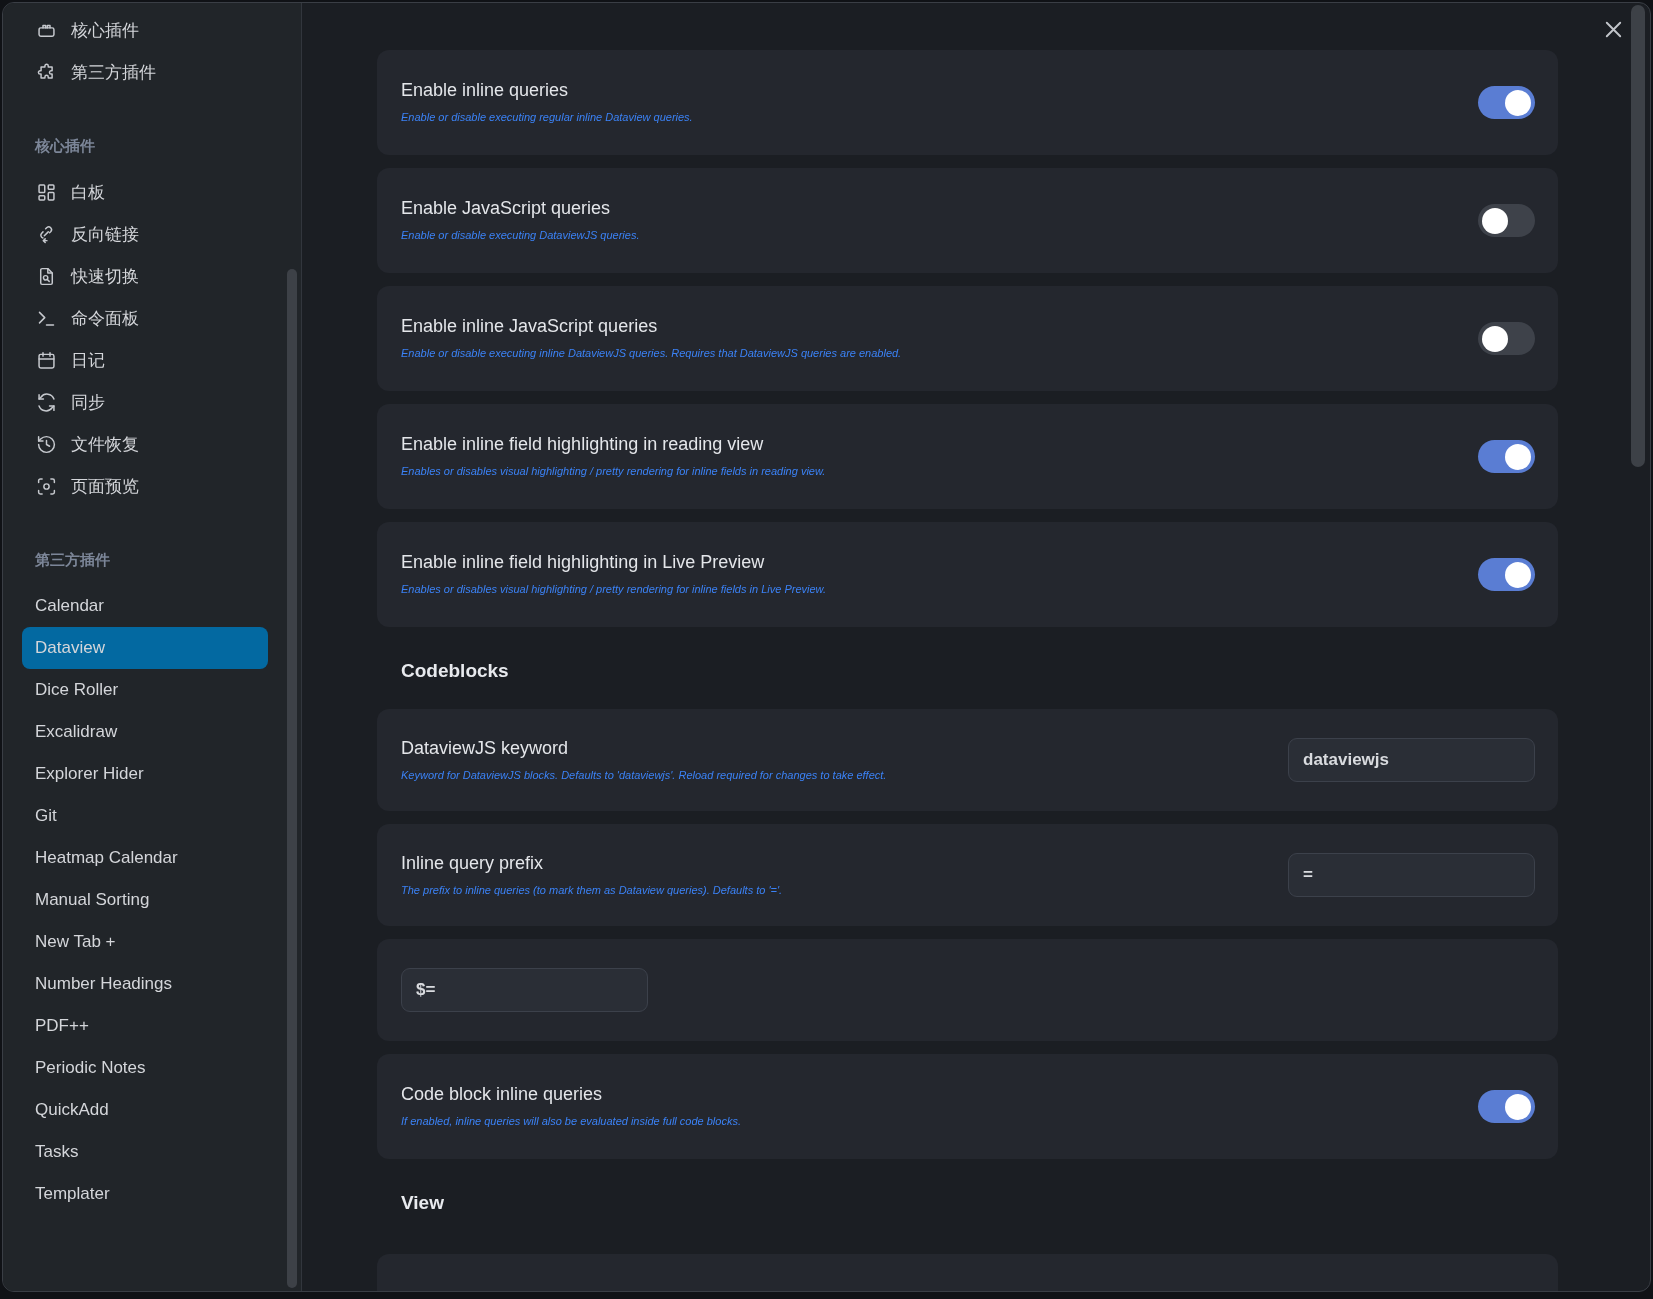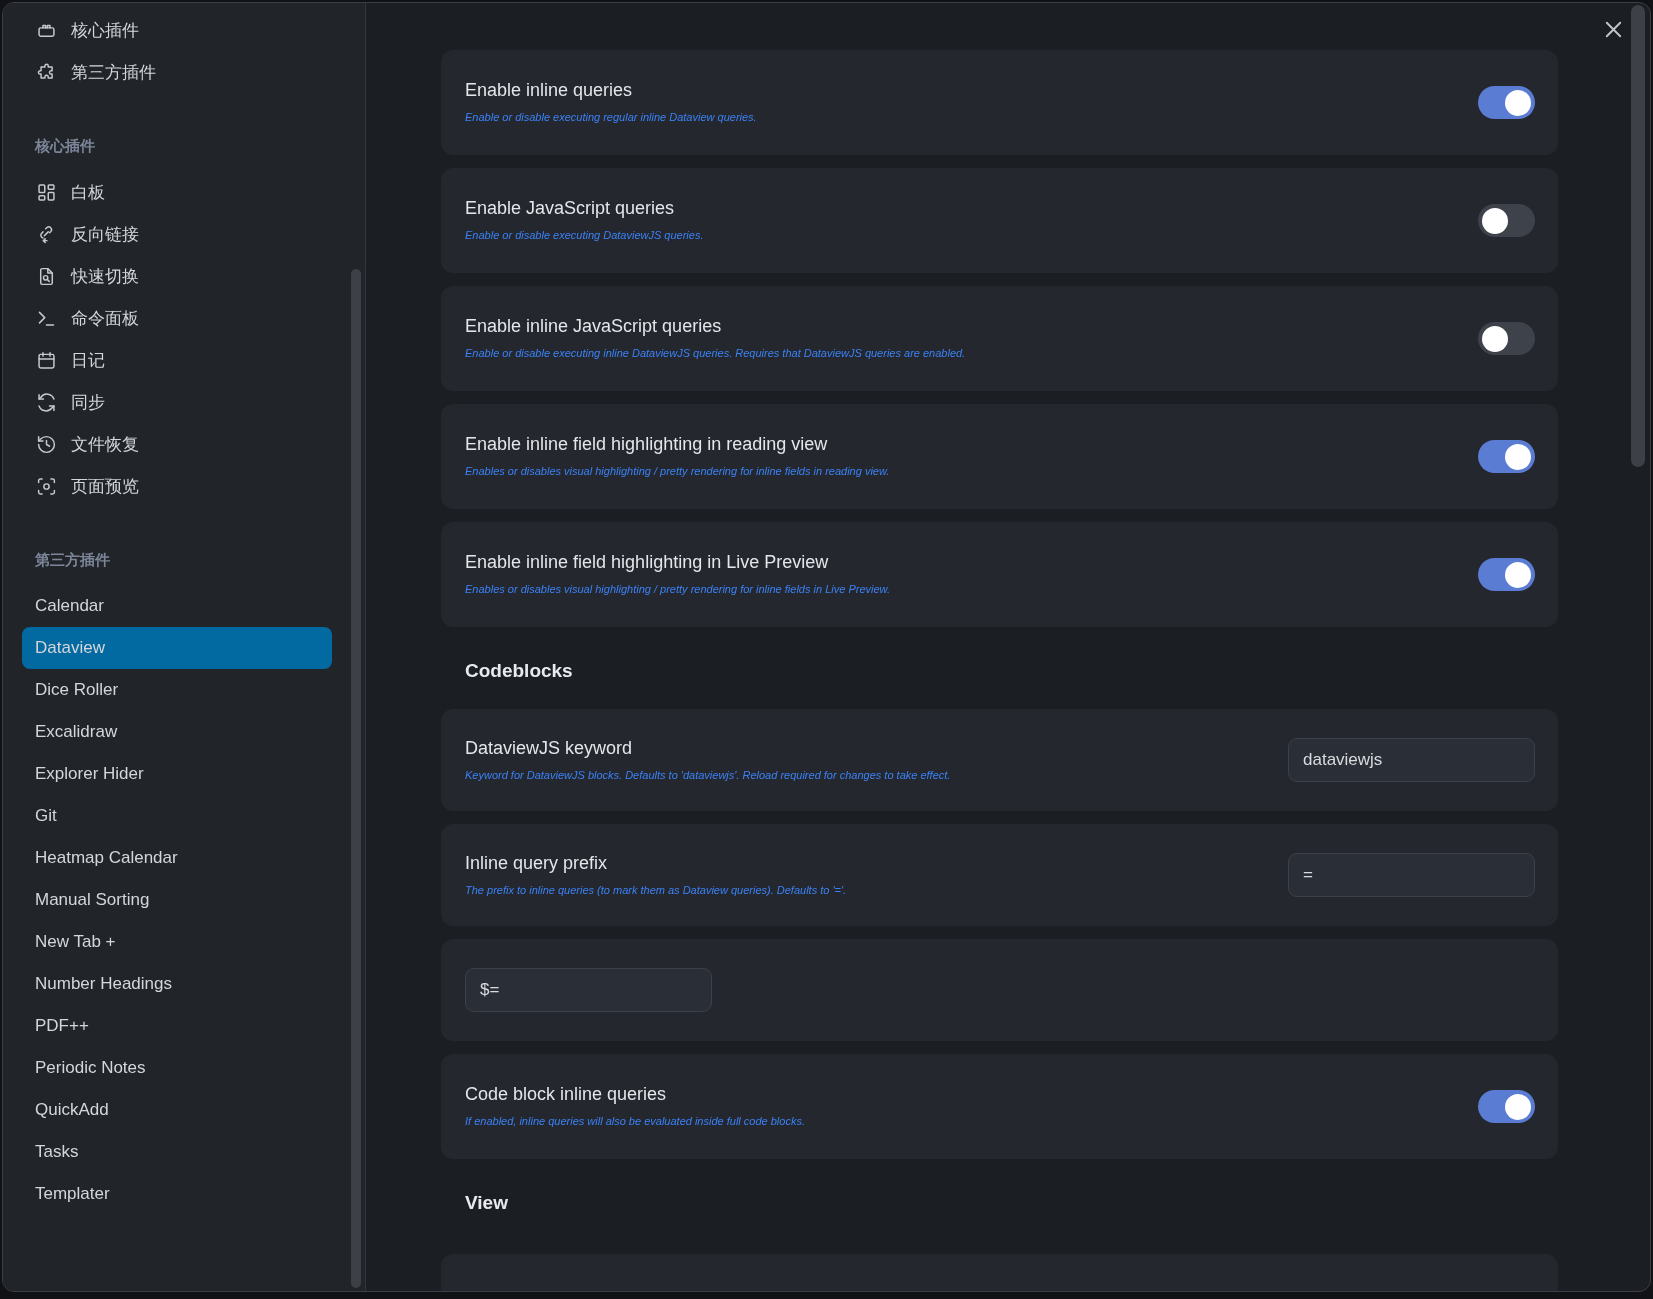--- a/index.html
+++ b/index.html
@@ -11,21 +11,21 @@
     -webkit-font-smoothing:antialiased;
   }
   .modal {
     position:absolute; left:2px; top:2px; right:2px; bottom:7px;
     background:#1b1e23; border:1px solid #3a3e45; border-radius:12px;
     display:flex; overflow:hidden;
   }
 
   
   .sidebar {
-    width:363px; flex-shrink:0; position:relative;
+    width:299px; flex-shrink:0; position:relative;
     background:#212529; border-right:1px solid #32363d;
     padding-top:6px; overflow:hidden;
   }
   .side-item {
     height:42px; display:flex; align-items:center; gap:14px;
     padding-left:32px; color:#d4d6da; font-size:17px; cursor:default;
     white-space:nowrap;
   }
   .side-item .ic { width:22px; height:22px; display:flex; align-items:center; justify-content:center; color:#c6c9ce; flex-shrink:0; }
   .side-item .ic svg { width:21px; height:21px; }
@@ -66,21 +66,21 @@
   .toggle .knob { position:absolute; top:3.5px; width:26px; height:26px; border-radius:50%; background:#ffffff; }
   .toggle.on  { background:#5a7dd3; }
   .toggle.on .knob { right:4px; }
   .toggle.off { background:#3e424a; }
   .toggle.off .knob { left:4px; }
 
   .text-input {
     width:247px; height:44px; flex-shrink:0;
     background:#2a2e36; border:1px solid #3c414b; border-radius:9px;
     color:#d9dbdf; font-size:17px; padding:0 14px;
-    font-family:"Liberation Sans", sans-serif; outline:none;
+    font-family:"Liberation Sans", sans-serif; outline:none;font-weight:bold;
   }
 
   .close-btn {
     position:absolute; top:13px; right:24px; width:26px; height:26px;
     display:flex; align-items:center; justify-content:center;
     color:#c2c5ca; cursor:pointer;
   }
   .main-scrollbar {
     position:absolute; right:5px; top:2px; width:14px; height:462px;
     background:#3d4147; border-radius:7px;

